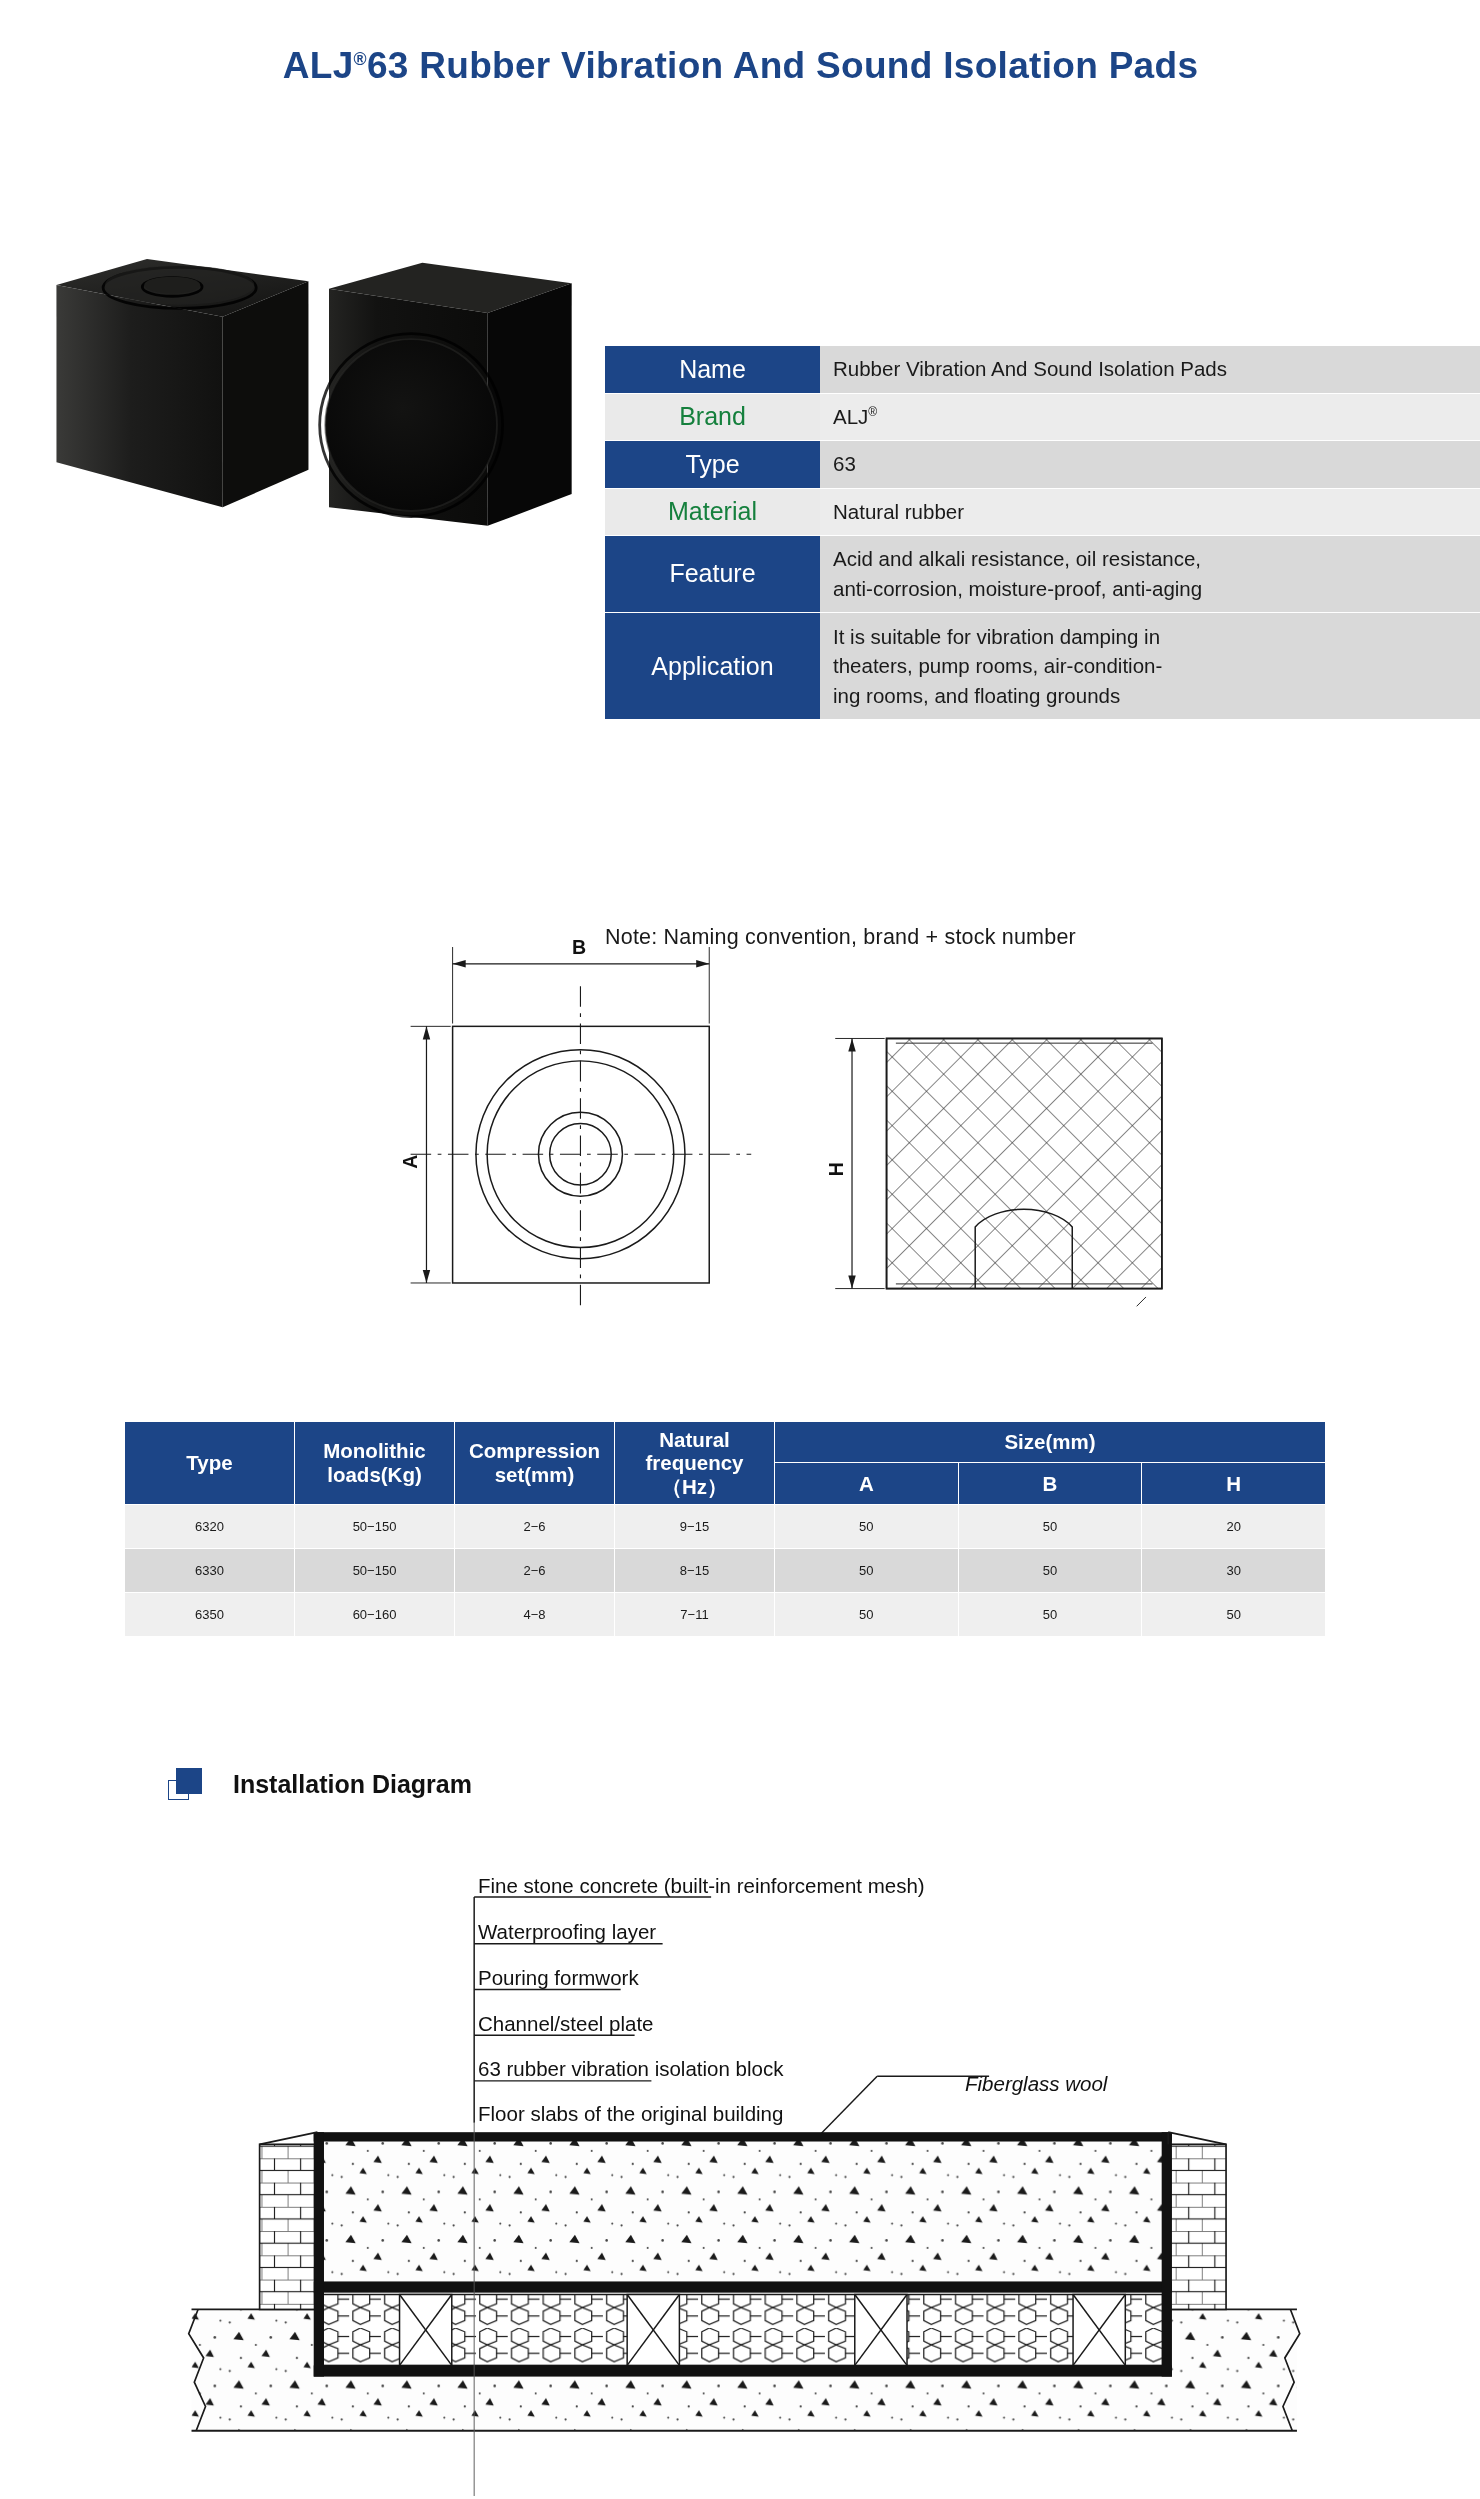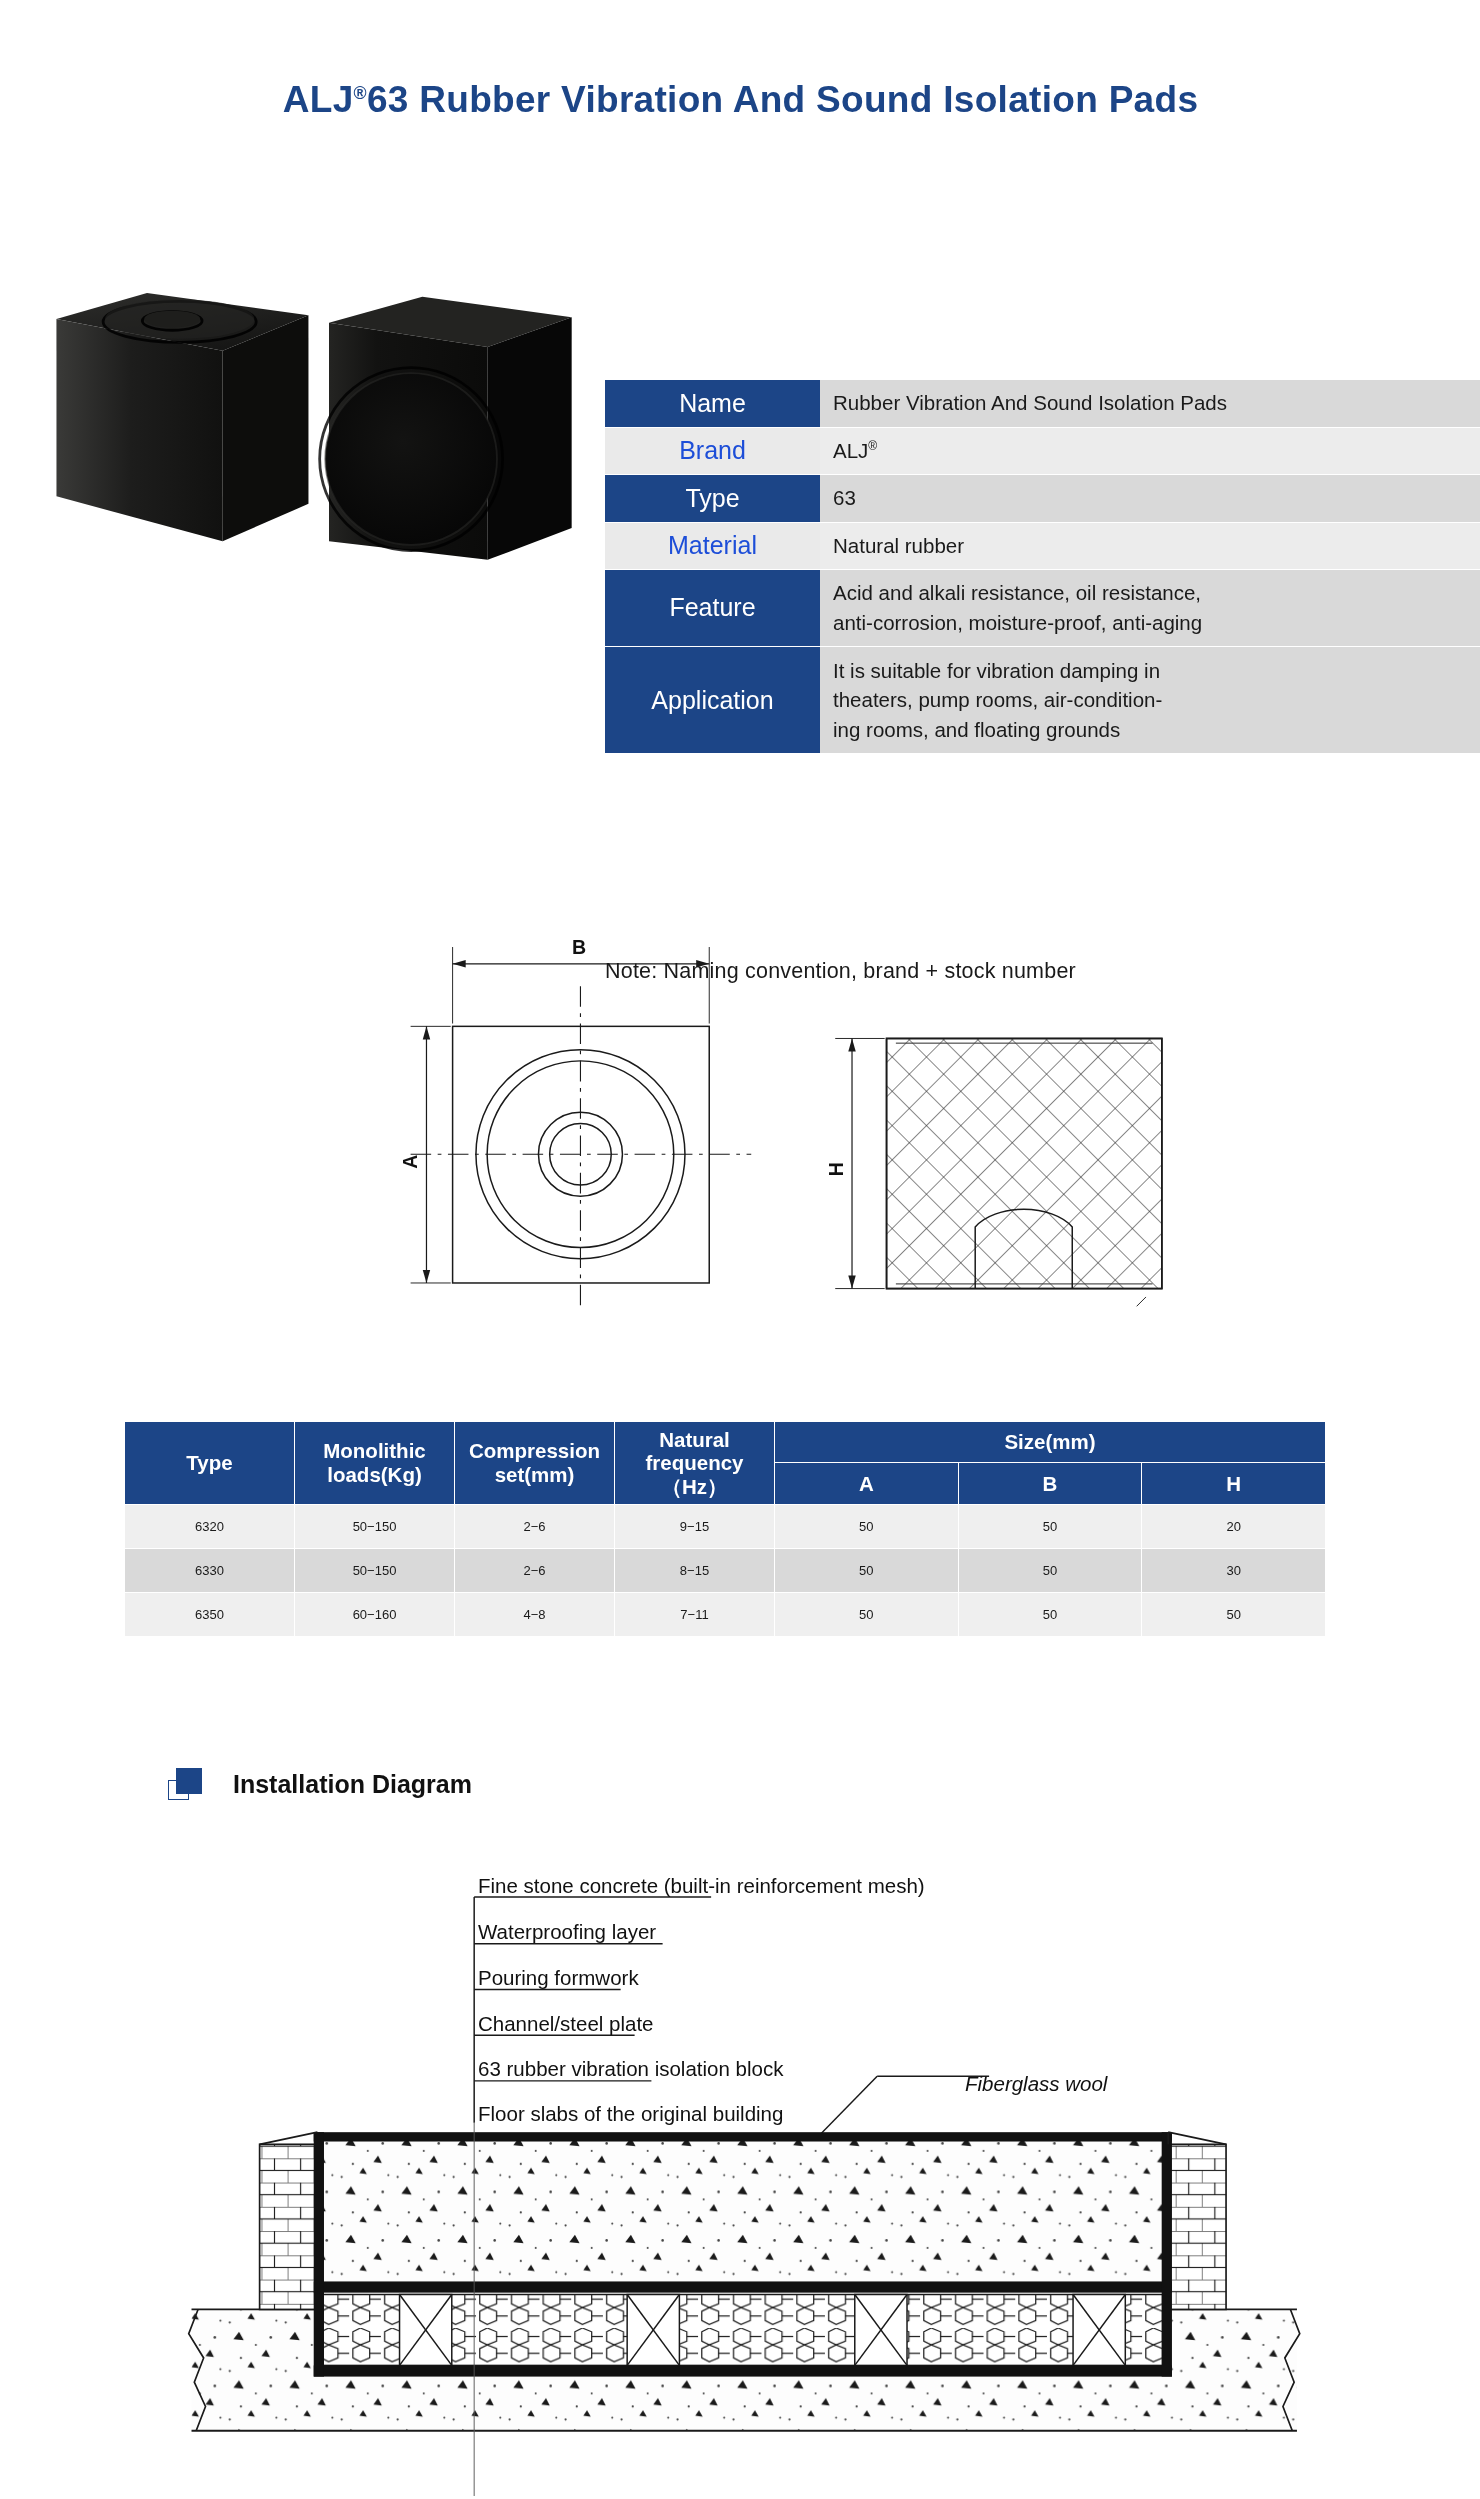--- a/index.html
+++ b/index.html
@@ -8,21 +8,21 @@
     background: #ffffff;
     font-family: "Liberation Sans", sans-serif;
     color: #1a1a1a;
     position: relative;
   }
   .page { width: 1481px; height: 2500px; position: relative; }
 
   
   .title {
     text-align: center;
-    padding-top: 79px;
+    padding-top: 45px;
     font-size: 37px;
     font-weight: bold;
     color: #1c4587;
     letter-spacing: 0.3px;
   }
   .title sup { font-size: 17.7px; vertical-align: super; font-weight: bold; }
 
   
   .top-section { position: relative; margin-top: 37px; height: 616px; }
 
@@ -40,21 +40,21 @@
   }
   .spec-table td { vertical-align: middle; }
   .spec-label {
     width: 215px;
     text-align: center;
     font-size: 25px;
     padding: 7.5px 5.6px;
     line-height: 1.25;
   }
   .spec-label.blue { background: #1c4587; color: #ffffff; }
-  .spec-label.grey { background: #eaeaea; color: #1d4ed8; }
+  .spec-label.grey { background: #eaeaea; color: #15803d; }
   .spec-value {
     padding: 8.4px 9.3px 8.4px 13px;
     font-size: 20.5px;
     line-height: 1.45;
     color: #1a1a1a;
     white-space: nowrap;
   }
   .spec-value.dark  { background: #d9d9d9; margin-top: 36px; }
   .spec-value.light { background: #ececec; }
   .spec-value sup { font-size: 12px; vertical-align: super; }

